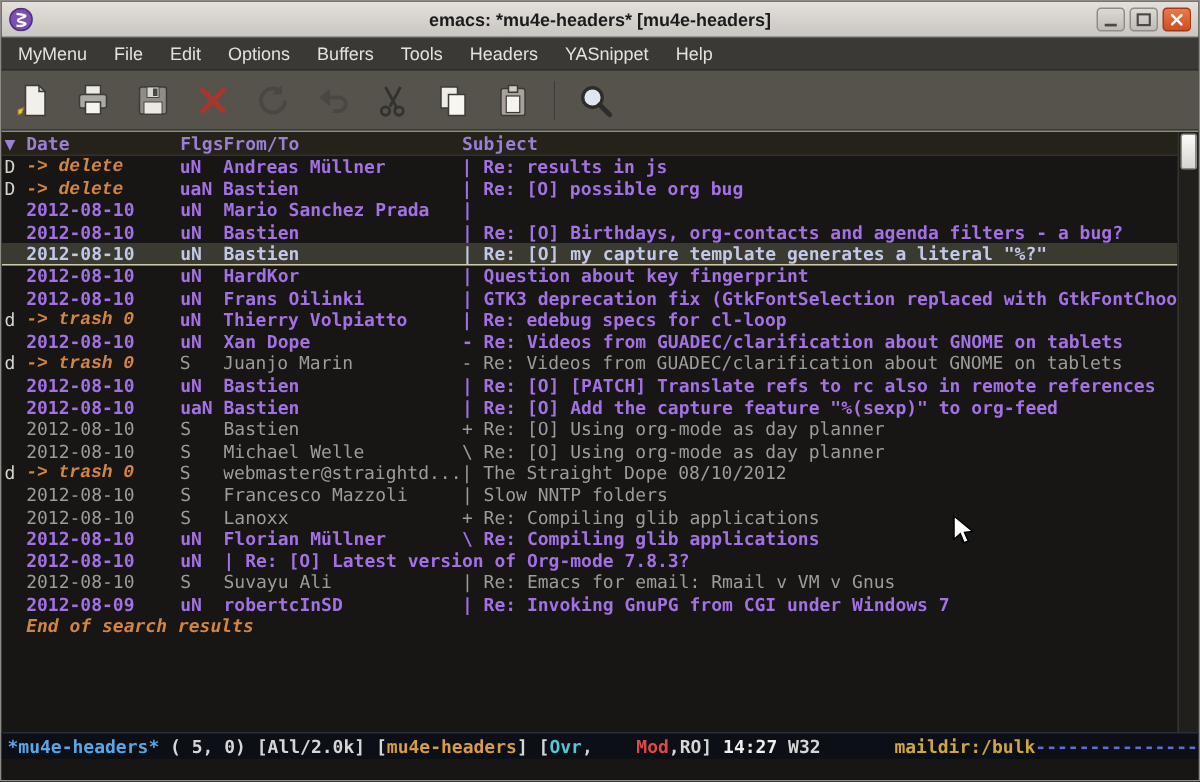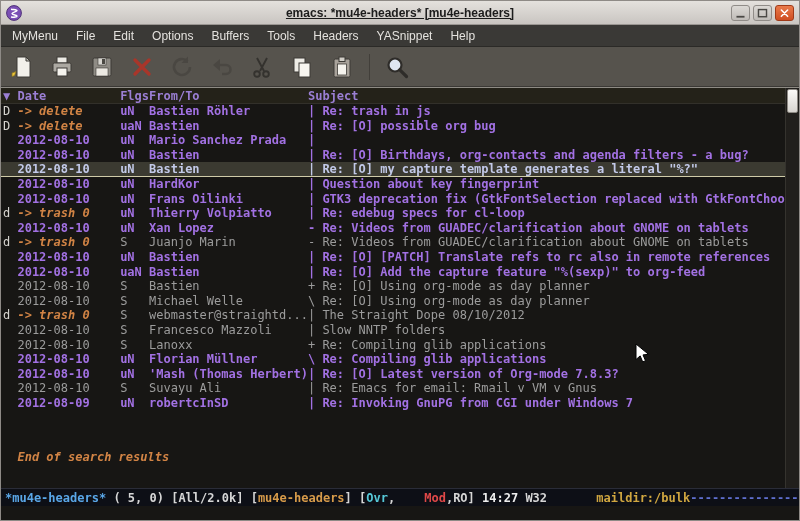--- a/index.html
+++ b/index.html
@@ -10,21 +10,21 @@
   }
   
   .titlebar {
     height:24px; display:flex; align-items:center; position:relative;
     background:linear-gradient(#e4e1dd,#c9c5c1);
     border-bottom:1px solid #9a9692;
   }
   .tb-appicon { width:16px; height:16px; margin-left:5px; flex:0 0 auto; }
   .tb-title {
     position:absolute; left:0; right:0; text-align:center;
-    font-size:12px; font-weight:bold; color:#1c1c1c; pointer-events:none;text-decoration:underline;
+    font-size:12px; font-weight:bold; color:#1c1c1c; pointer-events:none;
   }
   .tb-controls { margin-left:auto; display:flex; gap:3px; margin-right:5px; }
   .wbtn {
     width:19px; height:16px; border:1px solid #908c88; border-radius:3px;
     background:linear-gradient(#dcd9d5,#bfbbb7); position:relative;
   }
   .wbtn.close { background:linear-gradient(#e97a4a,#cf4e22); border-color:#a03a18; }
   .wbtn svg { position:absolute; inset:0; }
   
   .menubar {
@@ -57,26 +57,26 @@
   .row span { overflow:hidden; flex:0 0 auto; }
   .col-mark    { width:2ch; }
   .col-date    { width:12ch; }
   .col-flags   { width:4ch;margin-left:16px; }
   .col-from    { width:22ch; }
   .col-sep     { width:2ch; }
   .col-subject { flex:1 1 auto !important; }
   .row.unread span { color:var(--unread,#a271e3); font-weight:bold; }
   .row.seen span   { color:var(--seen,#9c9c9c); }
   .row .col-mark   { color:#d6d4cf !important; font-weight:normal !important; font-style:normal !important; }
-  .row.marked .col-date { color:var(--mark,#d28445) !important; font-style:italic; font-weight:bold; }
+  .row.marked .col-date { color:var(--mark,#d28445) !important; font-style:italic; font-weight:bold;font-family:Liberation Mono, monospace; }
   .row.current { background:var(--current-bg,#3b3a31); box-shadow:inset 0 -1px 0 #cfcba8; }
   .row.current span:not(.col-mark) { color:#c2c9e8 !important; }
   .end-line {
     height:14.6px; line-height:14.6px; padding-left:calc(2px + 2ch);
-    color:var(--mark,#d28445); font-style:italic; font-weight:bold; white-space:pre;margin-top:40px;
+    color:var(--mark,#d28445); font-style:italic; font-weight:bold; white-space:pre;
   }
   
   .scrollbar {
     position:absolute; top:0; right:0; width:14px; height:400px;
     background:#211f1c; border-left:1px solid #35332e;
   }
   .scroll-thumb {
     position:absolute; top:1px; left:1px; right:1px; height:24px;
     background:linear-gradient(#fbfaf8,#d8d5d0); border:1px solid #8e8a84; border-radius:2px;
   }
@@ -197,39 +197,39 @@
   <div class="content">
     <div class="buffer">
       <div class="header-line">
         <span class="col-mark">▼</span>
         <span class="col-date">Date</span>
         <span class="col-flags">Flgs</span>
         <span class="col-from">From/To</span>
         <span class="col-subject">Subject</span>
       </div>
       <div class="rows">
-          <div class="row unread marked"><span class="col-mark">D</span><span class="col-date">-&gt; delete</span><span class="col-flags">uN</span><span class="col-from">Bastien Röhler</span><span class="col-sep">|</span><span class="col-subject">Re: trash in js</span></div>
+          <div class="row unread marked"><span class="col-mark">D</span><span class="col-date">-&gt; delete</span><span class="col-flags">uN</span><span class="col-from">Andreas Müllner</span><span class="col-sep">|</span><span class="col-subject">Re: results in js</span></div>
           <div class="row unread marked"><span class="col-mark">D</span><span class="col-date">-&gt; delete</span><span class="col-flags">uaN</span><span class="col-from">Bastien</span><span class="col-sep">|</span><span class="col-subject">Re: [O] possible org bug</span></div>
           <div class="row unread"><span class="col-mark"></span><span class="col-date">2012-08-10</span><span class="col-flags">uN</span><span class="col-from">Mario Sanchez Prada</span><span class="col-sep">|</span></div>
           <div class="row unread"><span class="col-mark"></span><span class="col-date">2012-08-10</span><span class="col-flags">uN</span><span class="col-from">Bastien</span><span class="col-sep">|</span><span class="col-subject">Re: [O] Birthdays, org-contacts and agenda filters - a bug?</span></div>
           <div class="row unread current"><span class="col-mark"></span><span class="col-date">2012-08-10</span><span class="col-flags">uN</span><span class="col-from">Bastien</span><span class="col-sep">|</span><span class="col-subject">Re: [O] my capture template generates a literal "%?"</span></div>
           <div class="row unread"><span class="col-mark"></span><span class="col-date">2012-08-10</span><span class="col-flags">uN</span><span class="col-from">HardKor</span><span class="col-sep">|</span><span class="col-subject">Question about key fingerprint</span></div>
           <div class="row unread"><span class="col-mark"></span><span class="col-date">2012-08-10</span><span class="col-flags">uN</span><span class="col-from">Frans Oilinki</span><span class="col-sep">|</span><span class="col-subject">GTK3 deprecation fix (GtkFontSelection replaced with GtkFontChooser)</span></div>
           <div class="row unread marked"><span class="col-mark">d</span><span class="col-date">-&gt; trash 0</span><span class="col-flags">uN</span><span class="col-from">Thierry Volpiatto</span><span class="col-sep">|</span><span class="col-subject">Re: edebug specs for cl-loop</span></div>
-          <div class="row unread"><span class="col-mark"></span><span class="col-date">2012-08-10</span><span class="col-flags">uN</span><span class="col-from">Xan Lopez</span><span class="col-sep">-</span><span class="col-subject">Re: Videos from GUADEC/clarification about GNOME on tablets</span></div>
+          <div class="row unread"><span class="col-mark"></span><span class="col-date">2012-08-10</span><span class="col-flags">uN</span><span class="col-from">Xan Dope</span><span class="col-sep">-</span><span class="col-subject">Re: Videos from GUADEC/clarification about GNOME on tablets</span></div>
           <div class="row seen marked"><span class="col-mark">d</span><span class="col-date">-&gt; trash 0</span><span class="col-flags">S</span><span class="col-from">Juanjo Marin</span><span class="col-sep">-</span><span class="col-subject">Re: Videos from GUADEC/clarification about GNOME on tablets</span></div>
           <div class="row unread"><span class="col-mark"></span><span class="col-date">2012-08-10</span><span class="col-flags">uN</span><span class="col-from">Bastien</span><span class="col-sep">|</span><span class="col-subject">Re: [O] [PATCH] Translate refs to rc also in remote references</span></div>
           <div class="row unread"><span class="col-mark"></span><span class="col-date">2012-08-10</span><span class="col-flags">uaN</span><span class="col-from">Bastien</span><span class="col-sep">|</span><span class="col-subject">Re: [O] Add the capture feature "%(sexp)" to org-feed</span></div>
           <div class="row seen"><span class="col-mark"></span><span class="col-date">2012-08-10</span><span class="col-flags">S</span><span class="col-from">Bastien</span><span class="col-sep">+</span><span class="col-subject">Re: [O] Using org-mode as day planner</span></div>
           <div class="row seen"><span class="col-mark"></span><span class="col-date">2012-08-10</span><span class="col-flags">S</span><span class="col-from">Michael Welle</span><span class="col-sep">\</span><span class="col-subject">Re: [O] Using org-mode as day planner</span></div>
           <div class="row seen marked"><span class="col-mark">d</span><span class="col-date">-&gt; trash 0</span><span class="col-flags">S</span><span class="col-from">webmaster@straightd...</span><span class="col-sep">|</span><span class="col-subject">The Straight Dope 08/10/2012</span></div>
           <div class="row seen"><span class="col-mark"></span><span class="col-date">2012-08-10</span><span class="col-flags">S</span><span class="col-from">Francesco Mazzoli</span><span class="col-sep">|</span><span class="col-subject">Slow NNTP folders</span></div>
           <div class="row seen"><span class="col-mark"></span><span class="col-date">2012-08-10</span><span class="col-flags">S</span><span class="col-from">Lanoxx</span><span class="col-sep">+</span><span class="col-subject">Re: Compiling glib applications</span></div>
           <div class="row unread"><span class="col-mark"></span><span class="col-date">2012-08-10</span><span class="col-flags">uN</span><span class="col-from">Florian Müllner</span><span class="col-sep">\</span><span class="col-subject">Re: Compiling glib applications</span></div>
-          <div class="row unread"><span class="col-mark"></span><span class="col-date">2012-08-10</span><span class="col-flags">uN</span><span class="col-from">'Mash (Thomas Herbert)</span><span class="col-sep">|</span><span class="col-subject">Re: [O] Latest version of Org-mode 7.8.3?</span></div>
+          <div class="row unread"><span class="col-mark"></span><span class="col-date">2012-08-10</span><span class="col-flags">uN</span><span class="col-sep">|</span><span class="col-subject">Re: [O] Latest version of Org-mode 7.8.3?</span></div>
           <div class="row seen"><span class="col-mark"></span><span class="col-date">2012-08-10</span><span class="col-flags">S</span><span class="col-from">Suvayu Ali</span><span class="col-sep">|</span><span class="col-subject">Re: Emacs for email: Rmail v VM v Gnus</span></div>
           <div class="row unread"><span class="col-mark"></span><span class="col-date">2012-08-09</span><span class="col-flags">uN</span><span class="col-from">robertcInSD</span><span class="col-sep">|</span><span class="col-subject">Re: Invoking GnuPG from CGI under Windows 7</span></div>
         </div>
       <div class="end-line">End of search results</div>
       <div class="scrollbar">
         <div class="scroll-thumb"></div>
       </div>
     </div>
     <div class="modeline"><span class="ml-bufname">*mu4e-headers* </span><span class="ml-plain">( 5, 0) [All/2.0k] </span><span class="ml-plain">[</span><span class="ml-mode">mu4e-headers</span><span class="ml-plain">] </span><span class="ml-plain">[</span><span class="ml-ovr">Ovr</span><span class="ml-plain">,</span><span class="ml-mod">Mod</span><span class="ml-plain">,</span><span class="ml-ro">RO</span><span class="ml-plain">] </span><span class="ml-time">14:27</span><span class="ml-plain"> W32 </span><span class="ml-maildir">maildir:/bulk</span><span class="ml-dashes">------------------------------------------------------------</span></div>
     <div class="minibuffer"></div>

